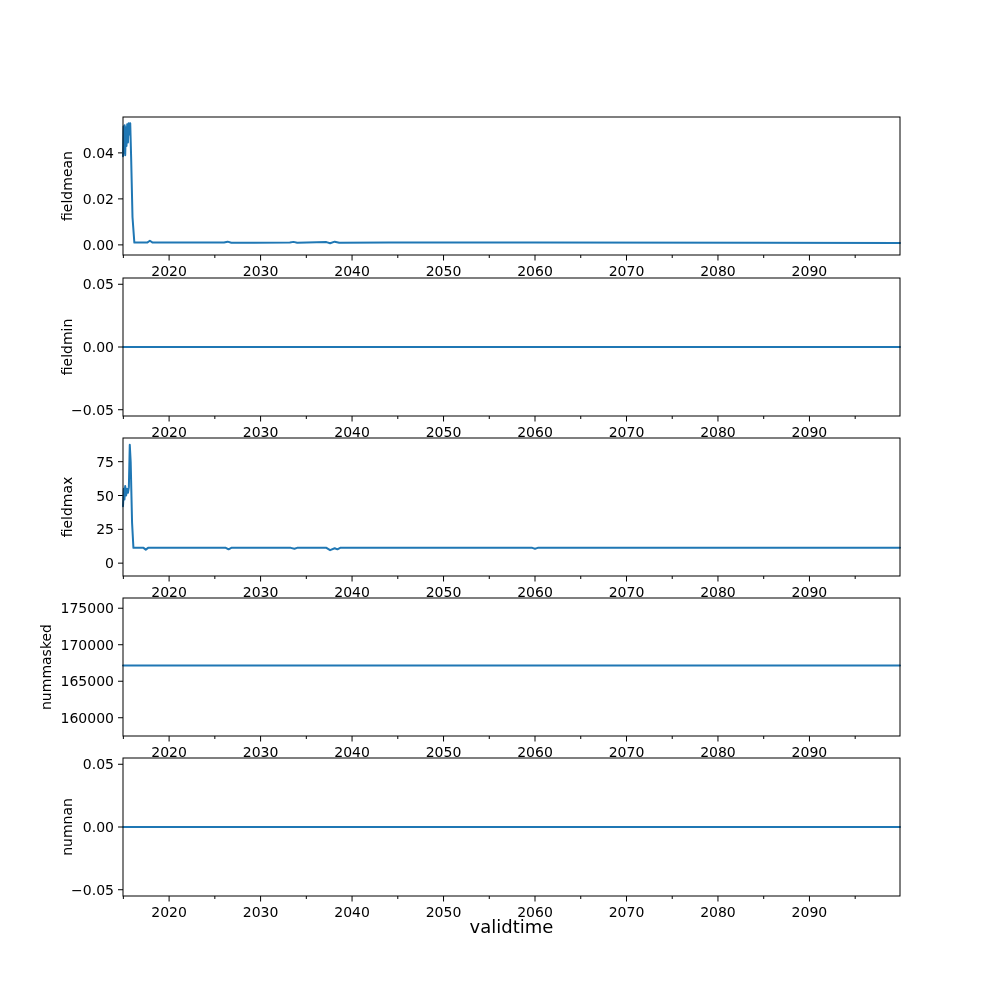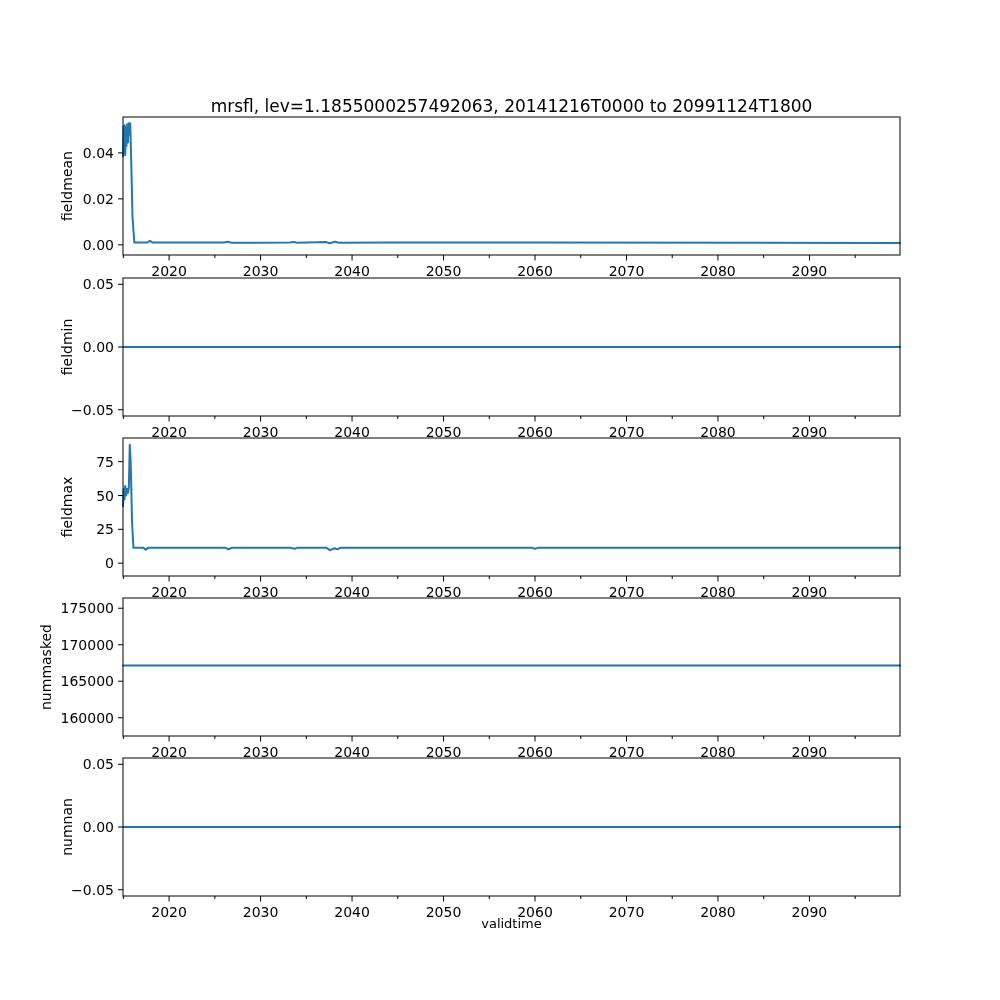--- a/index.html
+++ b/index.html
@@ -30,41 +30,40 @@
     transform: translate(-50%, -50%) rotate(-90deg);
     font-size: 14px;
     white-space: nowrap;
   }
   .xlabel {
     position: absolute;
     left: 123px;
     width: 777px;
     top: 916px;
     text-align: center;
-    font-size: 13px;
+    font-size: 18px;
   }
   svg.plot {
     position: absolute;
     left: 0;
     width: 1000px;
     height: 170px;
     overflow: visible;
   }
   svg.plot text {
     font-family: "DejaVu Sans", "Liberation Sans", sans-serif;
     font-size: 14px;
     fill: #000000;
   }
 </style>
 </head>
 <body>
 
 <div class="figure">
 
-  <div class="chart-title">mrsfl, lev=1.1855000257492063, 20141216T0000 to 20991124T1800</div>
 
   <div class="ylabel" style="left:67px; top:186px;">fieldmean</div>
   <svg class="plot" style="top:112px" viewBox="0 0 1000 170">
       <g>
         <line x1="118" y1="132.88" x2="123" y2="132.88" stroke="#000000" stroke-width="1"></line>
         <text x="114" y="137.88" text-anchor="end">0.00</text>
         <line x1="118" y1="86.88" x2="123" y2="86.88" stroke="#000000" stroke-width="1"></line>
         <text x="114" y="91.88" text-anchor="end">0.02</text>
         <line x1="118" y1="40.87999999999999" x2="123" y2="40.87999999999999" stroke="#000000" stroke-width="1"></line>
         <text x="114" y="45.87999999999999" text-anchor="end">0.04</text>

